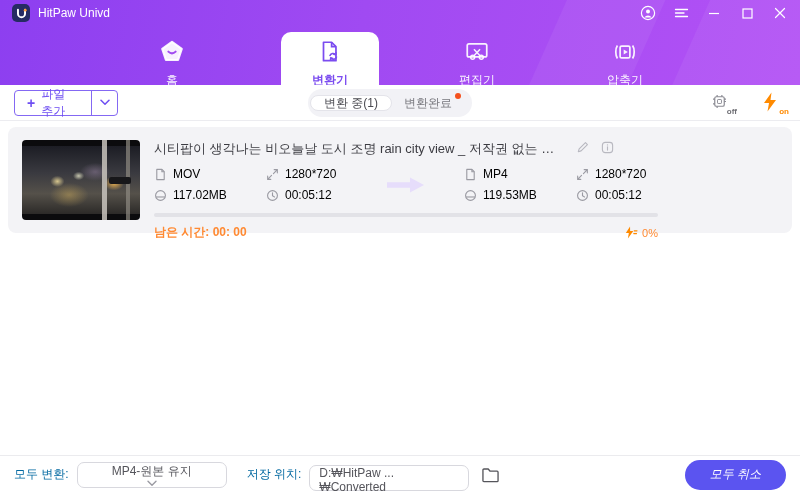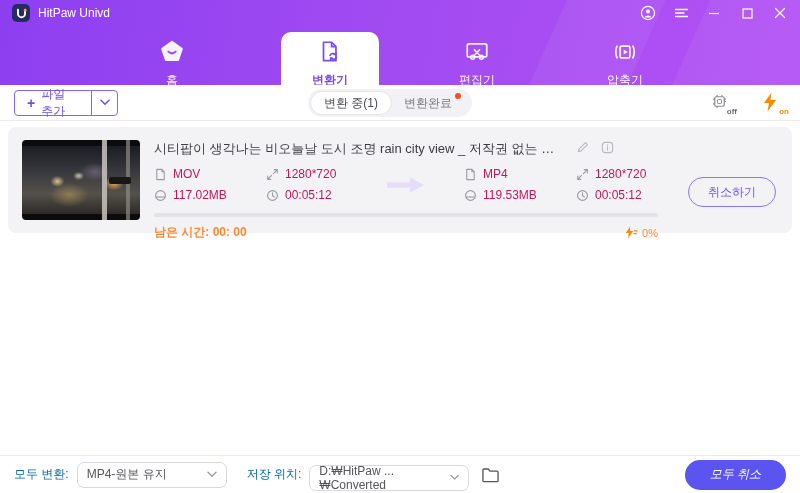--- a/index.html
+++ b/index.html
@@ -52,21 +52,21 @@
     border-radius:4px; color:#6d4df2; font-size:12px; cursor:pointer; background:#fff;
   }
   .add-file-main { display:flex; align-items:center; gap:6px; padding:0 14px 0 12px; width:76px; }
   .add-file-plus { font-size:14px; font-weight:bold; line-height:1; }
   .add-file-drop { width:26px; display:flex; align-items:center; justify-content:center; border-left:1px solid #8468f3; }
   .seg-control {
     position:absolute; left:308px; top:4px; height:28px; width:164px;
     background:#f2f2f6; border-radius:14px; display:flex; align-items:center; padding:2px;
   }
   .seg-active {
-    height:24px; background:#fff; border:1px solid #e4e4ea; border-radius:12px;
+    height:16px; background:#fff; border:1px solid #e4e4ea; border-radius:12px;
     display:flex; align-items:center; padding:0 13px; font-size:12px; color:#4a4a50;
   }
   .seg-inactive {
     position:relative; display:flex; align-items:center; padding:0 12px; font-size:12px; color:#77777d; height:24px;text-align:center;
   }
   .seg-dot { position:absolute; top:2px; right:3px; width:6px; height:6px; border-radius:50%; background:#f4511e; }
   .hw-icons { position:absolute; right:14px; display:flex; align-items:center; gap:28px; }
   .hw-item { position:relative; width:24px; height:22px; }
   .hw-txt { position:absolute; bottom:-2px; right:-3px; font-size:8px; font-weight:bold; }
   .hw-off-txt { color:#6e6e74; }
@@ -100,21 +100,21 @@
   .file-inner { margin-right:120px; }
   .title-row { display:flex; align-items:center; gap:12px; height:18px; }
   .file-title {
     font-size:13px; color:#3c3c42; white-space:nowrap; overflow:hidden;
     text-overflow:ellipsis; max-width:410px;
   }
   .title-icons { display:flex; align-items:center; gap:12px; color:#b8b8c0; }
 
   .specs-row { display:flex; align-items:center; margin-top:9px; }
   .spec-grid { display:grid; grid-template-columns:auto auto; column-gap:30px; row-gap:7px; }
-  .spec-item { display:flex; align-items:center; gap:6px; font-size:12px; color:#be185d; min-width:82px; }
+  .spec-item { display:flex; align-items:center; gap:6px; font-size:12px; color:#000000; min-width:82px; }
   .spec-item svg { flex:0 0 auto; }
   .arrow-zone { flex:1; display:flex; justify-content:center; align-items:center; }
 
   .cancel-btn {
     position:absolute; right:2px; top:37px; width:88px; height:30px; border-radius:15px;
     border:1px solid #8a75f5; color:#6a52f0; font-size:12px; background:transparent;
     display:flex; align-items:center; justify-content:center; cursor:pointer;
   }
 
   .progress-track { margin-top:11px; height:4px; background:#e2e2e7; border-radius:2px; overflow:hidden; }
@@ -125,21 +125,21 @@
 
   
   .footer {
     flex:0 0 38px; height:38px; border-top:1px solid #ebebee; background:#fff;
     display:flex; align-items:center; padding:0 14px;
   }
   .f-label { font-size:12px; color:#0369a1; margin-right:8px; }
   .f-select {
     height:26px; border:1px solid #d8d8de; border-radius:7px; background:#fff;
     display:flex; align-items:center; justify-content:space-between;
-    font-size:12px; color:#55555b; padding:0 9px; cursor:pointer;
+    font-size:12px; color:#55555b; padding:0 9px; cursor:pointer;flex-direction:column;
   }
   .f-select-format { width:150px; }
   .f-select-path { width:160px;margin-top:6px; }
   .f-sep { width:20px; }
   .folder-btn { margin-left:12px; display:flex; align-items:center; cursor:pointer; }
   .cancel-all-btn {
     margin-left:auto; height:30px; padding:0 25px; border:none; border-radius:15px;
     background:#5b54f0; color:#fff; font-size:12px; display:flex; align-items:center; cursor:pointer;font-style:italic;
   }
 </style>
@@ -387,21 +387,20 @@
           <span class="pct-zone">
             <svg width="15" height="13" viewBox="0 0 16 14">
               <path d="M7.5 0.5 L3 7.5 h3.2 L5.2 13.5 L11 5.5 H7.6 Z" fill="#ff8a00"></path>
               <path d="M12 5.2h3 M11.5 8.2h3" stroke="#ff8a00" stroke-width="1.2" stroke-linecap="round"></path>
             </svg>
             <span>0%</span>
           </span>
         </div>
       </div>
 
-      <button class="cancel-btn">취소하기</button>
     </div>
   </div>
 </div>
 
 <div class="footer">
   <span class="f-label">모두 변환:</span>
   <div class="f-select f-select-format">
     <span>MP4-원본 유지</span>
     <svg width="10" height="7" viewBox="0 0 10 7">
         <path d="M1 1.2 L5 5.2 L9 1.2" fill="none" stroke="#9a9aa2" stroke-width="1.4" stroke-linecap="round" stroke-linejoin="round"></path>

